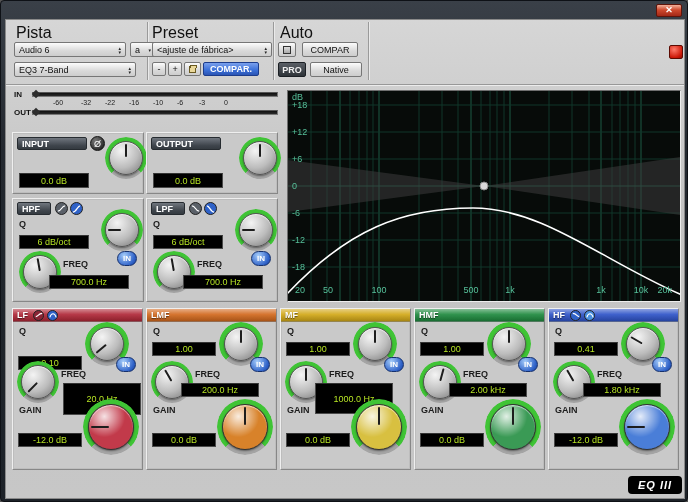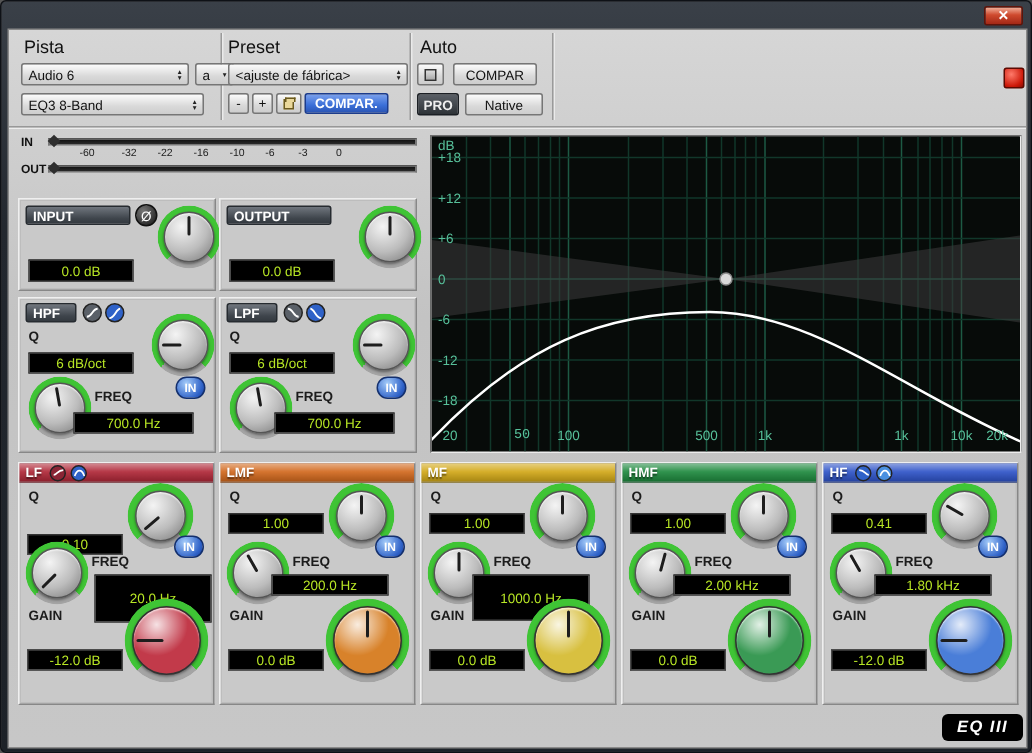--- a/index.html
+++ b/index.html
@@ -12,21 +12,21 @@
 
   .close-btn { position:absolute; top:3px; right:5px; width:26px; height:13px;
     background:linear-gradient(#f2b09a,#cf4a2e 45%,#a32816);
     border:1px solid #5f140a; border-radius:2px; color:#fff; font-size:9px;
     line-height:11px; text-align:center; font-weight:bold; cursor:pointer; }
 
   .plugin { position:absolute; left:4px; top:18px; width:680px; height:480px;
     background:linear-gradient(#d6d6d6,#c3c3c3 40%,#c7c7c7);
     border:1px solid #8a8a8a; }
 
-  .seclabel { position:absolute; font-size:12px; color:#111; }
+  .seclabel { position:absolute; font-size:16px; color:#111; }
   .vsep { position:absolute; top:2px; width:1px; height:58px; background:#9a9a9a; box-shadow:1px 0 0 #eaeaea; }
   .groove { position:absolute; left:0; top:64px; width:678px; height:1px; background:#989898; box-shadow:0 1px 0 #ececec; }
 
   .dd, .btn3d { position:absolute; display:flex; align-items:center; justify-content:space-between;
     background:linear-gradient(#fcfcfc,#d9d9d9 60%,#cdcdcd);
     border:1px solid #767676; border-radius:2px; font-size:9px; color:#111; padding:0 4px; cursor:pointer; }
   .btn3d { justify-content:center; }
   .updown { display:flex; flex-direction:column; font-size:5px; line-height:4px; color:#222; }
   .updown i { font-style:normal; }
 
@@ -128,21 +128,21 @@
           <i>▾</i>
         </span>
     </div>
     <div class="dd" style="left:124px;top:22px;width:26px;height:15px;">
       <span>a</span>
       <span class="updown">
           <i>▾</i>
         </span>
     </div>
     <div class="dd" style="left:8px;top:42px;width:122px;height:15px;">
-      <span>EQ3 8-Band</span>
+      <span>EQ3 7-Band</span>
       <span class="updown">
           <i>▴</i>
           <i>▾</i>
         </span>
     </div>
 
     <div class="dd" style="left:146px;top:22px;width:120px;height:15px;">
       <span>&lt;ajuste de fábrica&gt;</span>
       <span class="updown">
           <i>▴</i>
@@ -299,21 +299,21 @@
       </svg>
       <span class="glabel" style="left:4px;top:1px;">dB</span>
       <span class="glabel" style="left:4px;top:9px;">+18</span>
       <span class="glabel" style="left:4px;top:36px;">+12</span>
       <span class="glabel" style="left:4px;top:63px;">+6</span>
       <span class="glabel" style="left:4px;top:90px;">0</span>
       <span class="glabel" style="left:4px;top:117px;">-6</span>
       <span class="glabel" style="left:4px;top:144px;">-12</span>
       <span class="glabel" style="left:4px;top:171px;">-18</span>
       <span class="glabel" style="left:7px;top:194px;">20</span>
-      <span class="glabel" style="left:60px;top:194px;transform:translateX(-50%);font-family:Liberation Mono, monospace;">50</span>
+      <span class="glabel" style="left:40px;top:194px;transform:translateX(-50%);">50</span>
       <span class="glabel" style="left:91px;top:194px;transform:translateX(-50%);">100</span>
       <span class="glabel" style="left:183px;top:194px;transform:translateX(-50%);">500</span>
       <span class="glabel" style="left:222px;top:194px;transform:translateX(-50%);">1k</span>
       <span class="glabel" style="left:313px;top:194px;transform:translateX(-50%);">1k</span>
       <span class="glabel" style="left:353px;top:194px;transform:translateX(-50%);">10k</span>
       <span class="glabel" style="left:384px;top:194px;transform:translateX(-100%);">20k</span>
     </div>
 
     <div class="panel band" style="left: 6px; --band-color: #c23a4a; --band-header: #b02838;">
       <div class="band-header">

